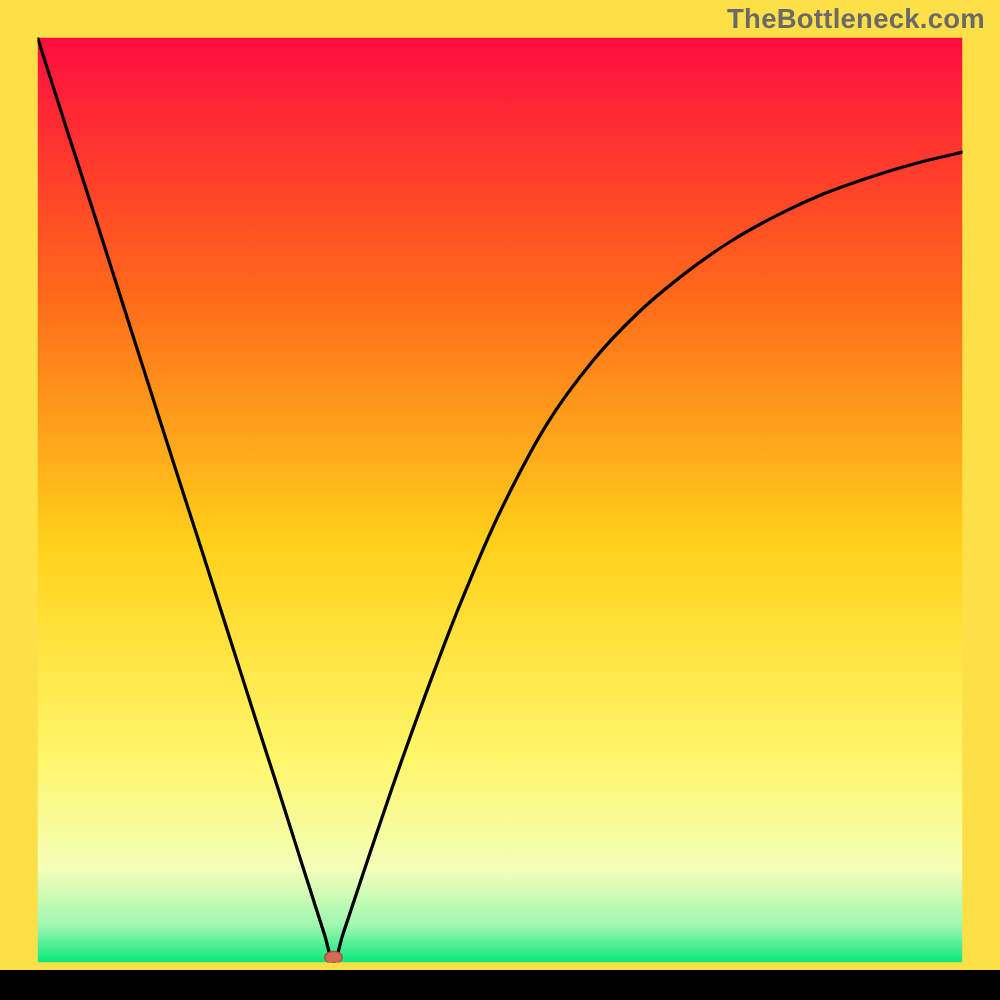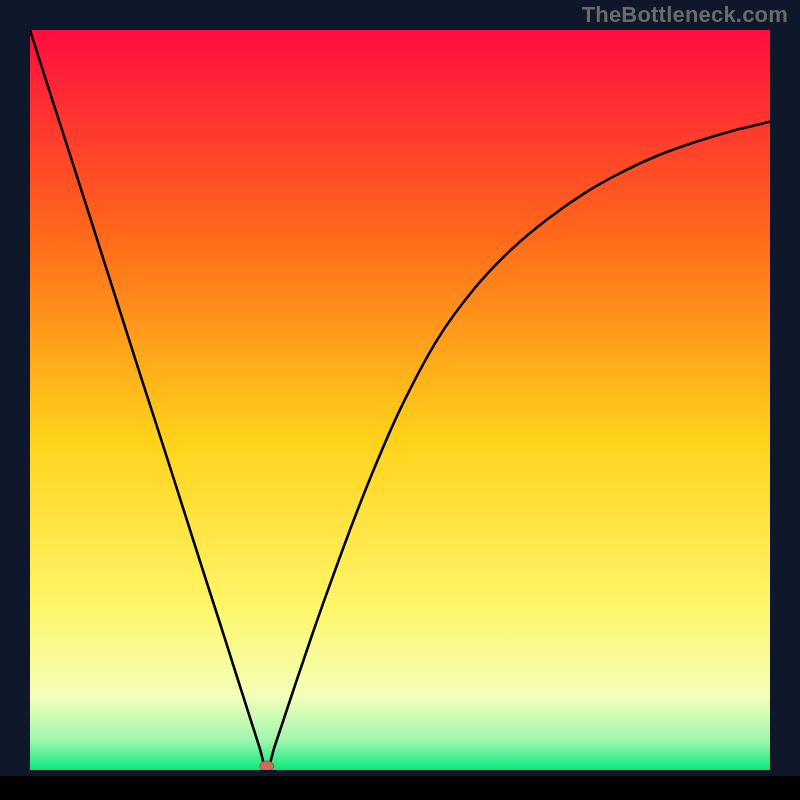--- a/index.html
+++ b/index.html
@@ -8,21 +8,21 @@
     width: 800px;
     height: 800px;
     background: #000;
     font-family: Arial, Helvetica, sans-serif;
     overflow: hidden;
   }
   .frame {
     position: relative;
     width: 800px;
     height: 776px;
-    background: #0f172a;
+    background: #fde047;
   }
   .watermark {
     position: absolute;
     top: 2px;
     right: 12px;
     color: #6a6a6a;
     font-size: 22px;
     font-weight: 600;
     letter-spacing: 0.2px;
     z-index: 5;

